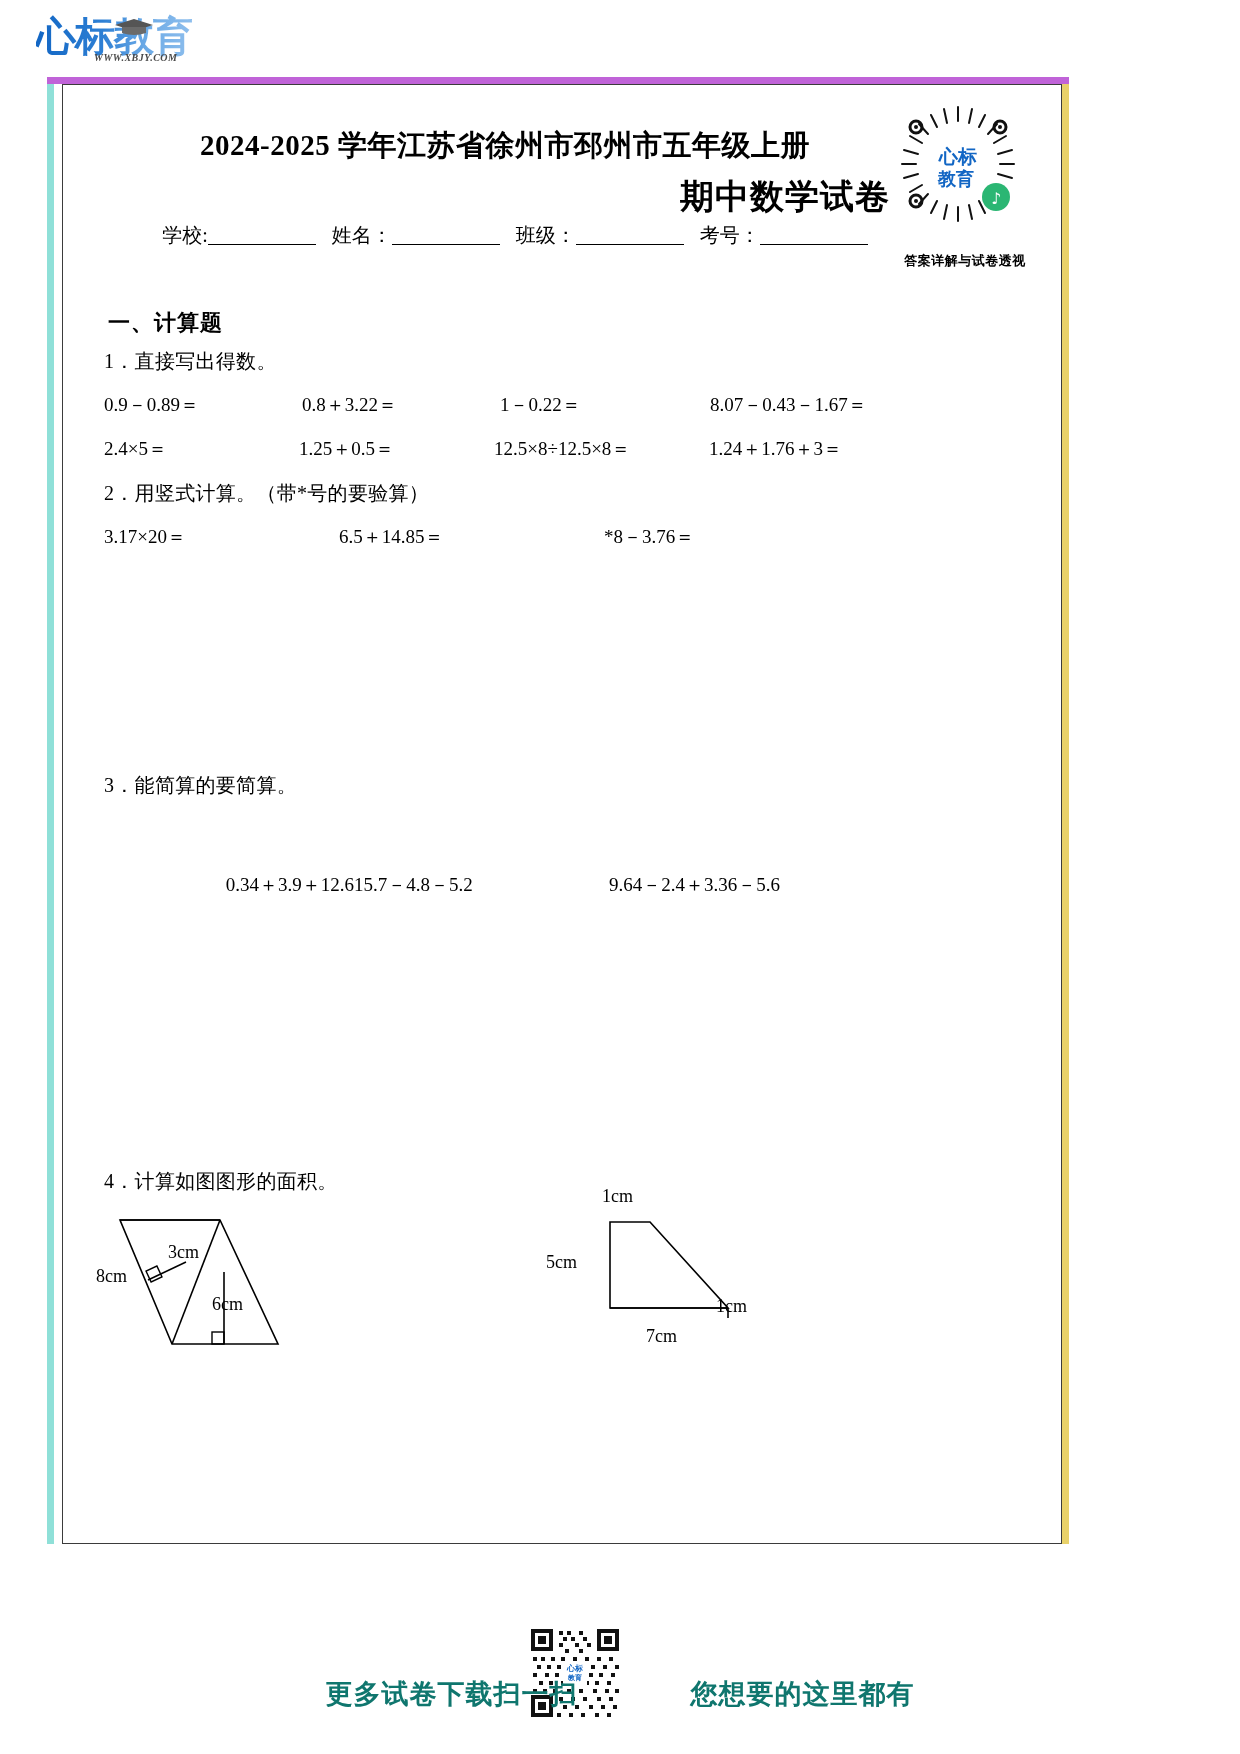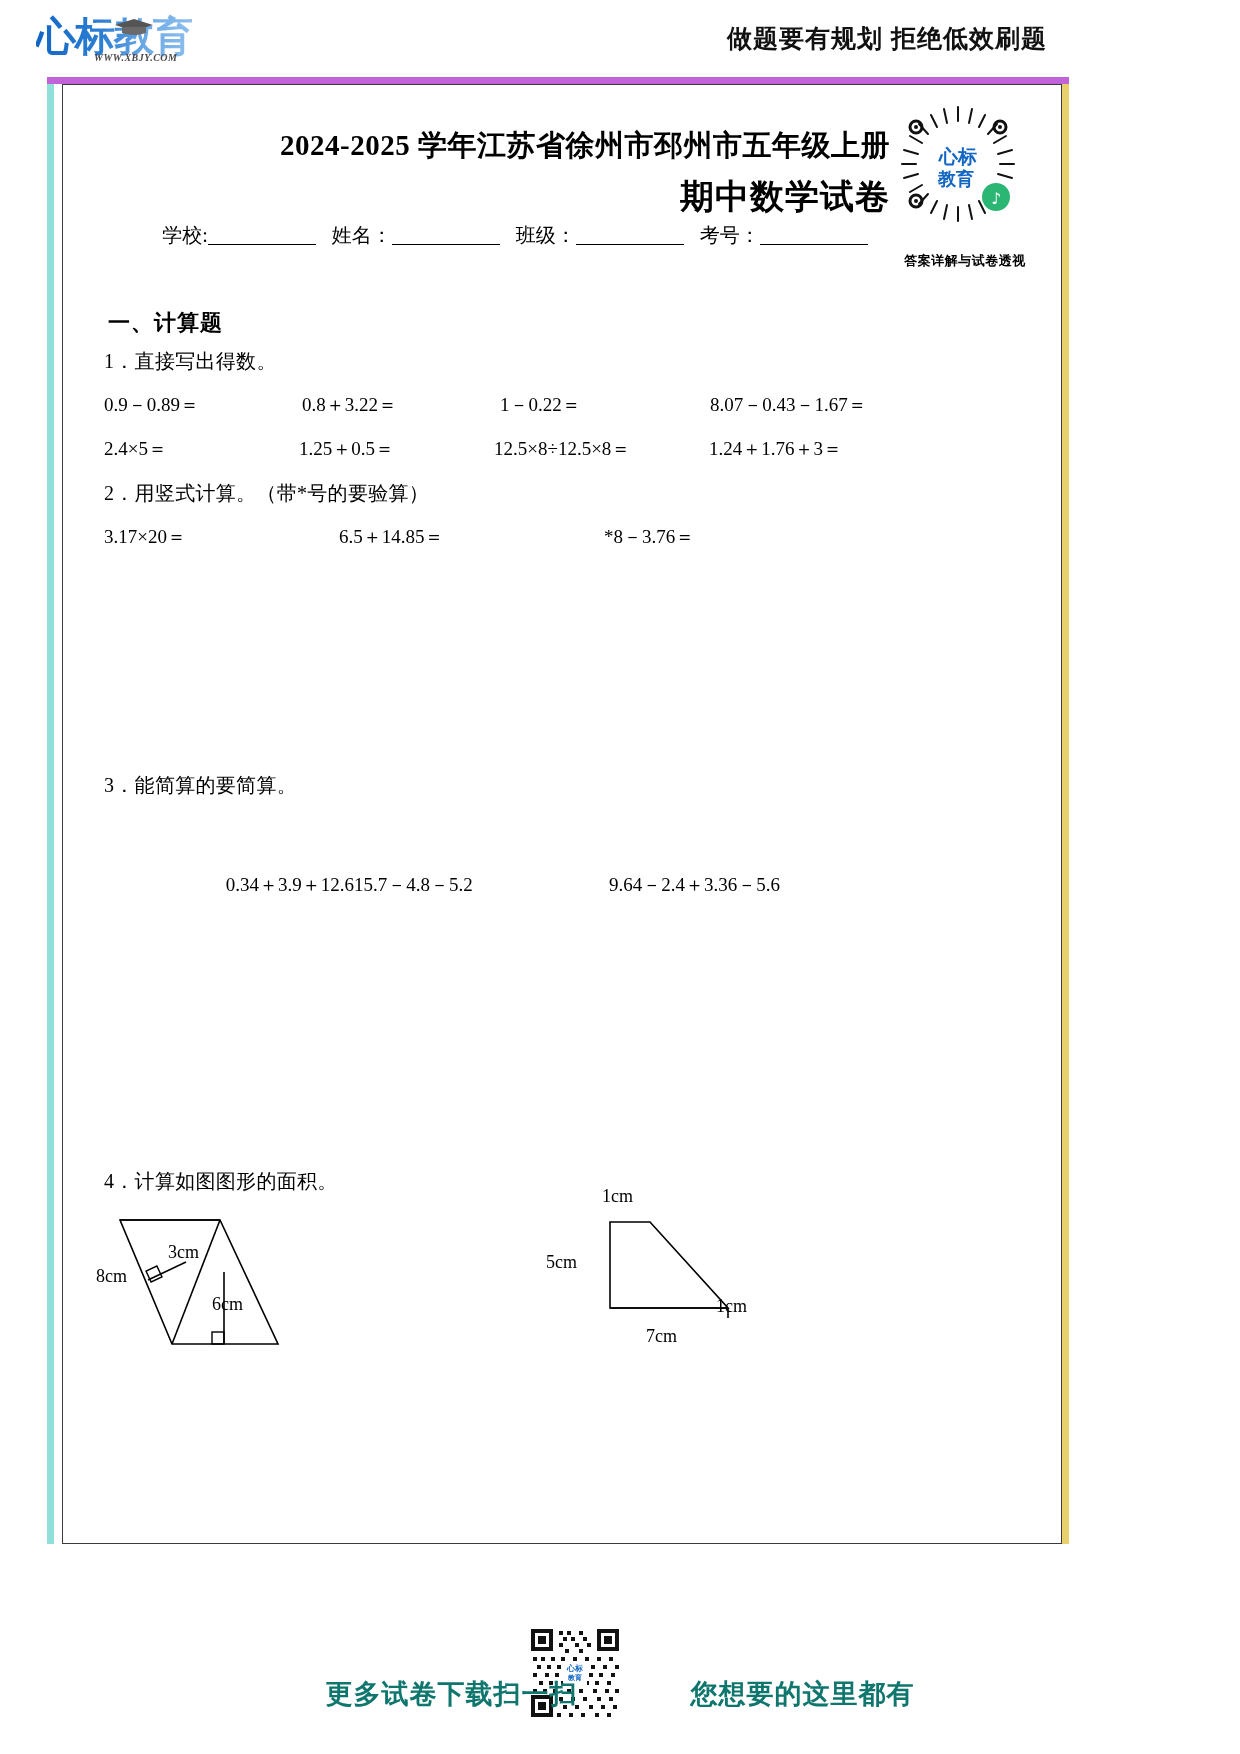--- a/index.html
+++ b/index.html
@@ -96,21 +96,21 @@
     border-top: 1px solid #3b3b3b;
     border-bottom: 1px solid #3b3b3b;
     border-right: 1px solid #3b3b3b;
   }
 
   
   .doc-title {
     position: absolute;
     left: 120px; top: 118px;
     width: 770px;
-    text-align: right;
+    text-align: center;
     font-family: "Liberation Serif", serif;
     font-weight: bold;
     font-size: 29px;
     line-height: 54px;
     letter-spacing: 0.5px;
   }
   .doc-subtitle {
     position: absolute;
     left: 120px; top: 174px;
     width: 770px;
@@ -209,21 +209,20 @@
 
 <div class="masthead">
   <div class="logo">
     <svg class="logo-cap" viewBox="0 0 40 18">
       <polygon points="20,1 39,7 20,13 1,7" fill="#555"></polygon>
       <path d="M8 9 L8 15 Q20 19 32 15 L32 9" fill="#6a6a6a"></path>
     </svg>
     <div class="logo-text">心标教育</div>
     <div class="logo-url">WWW.XBJY.COM</div>
   </div>
-  <div class="slogan">做题要有规划 拒绝低效刷题</div>
 </div>
 
 <div class="frame-top"></div>
 <div class="frame-left-outer"></div>
 <div class="frame-right"></div>
 <div class="page-sheet"></div>
 
 <div class="doc-title">2024-2025 学年江苏省徐州市邳州市五年级上册</div>
 <div class="doc-subtitle">期中数学试卷</div>
 

